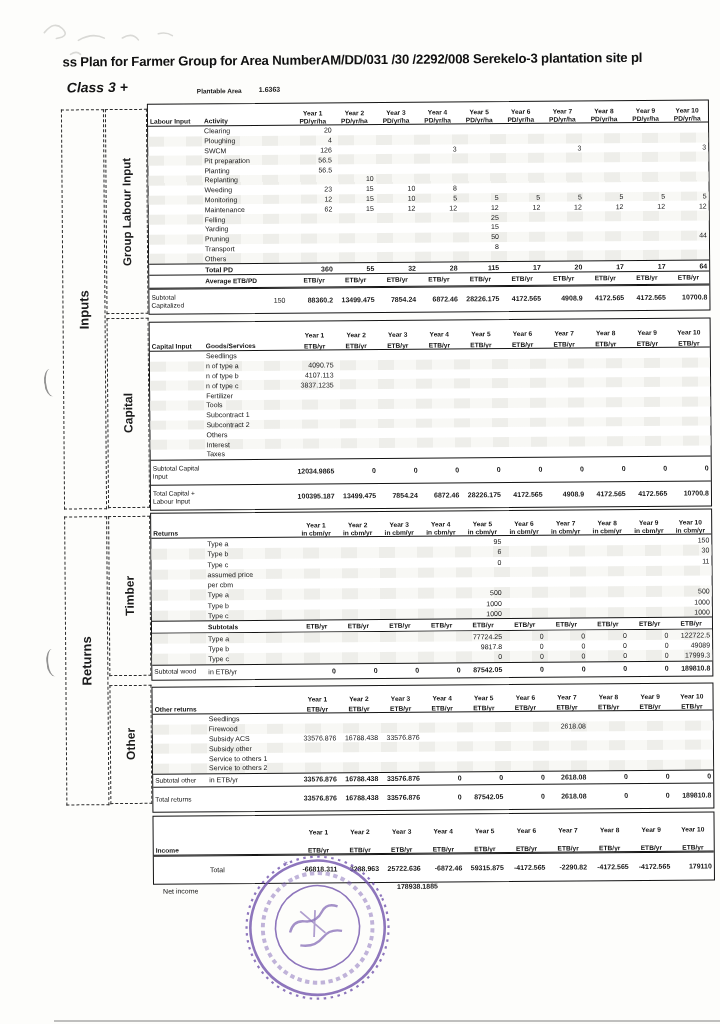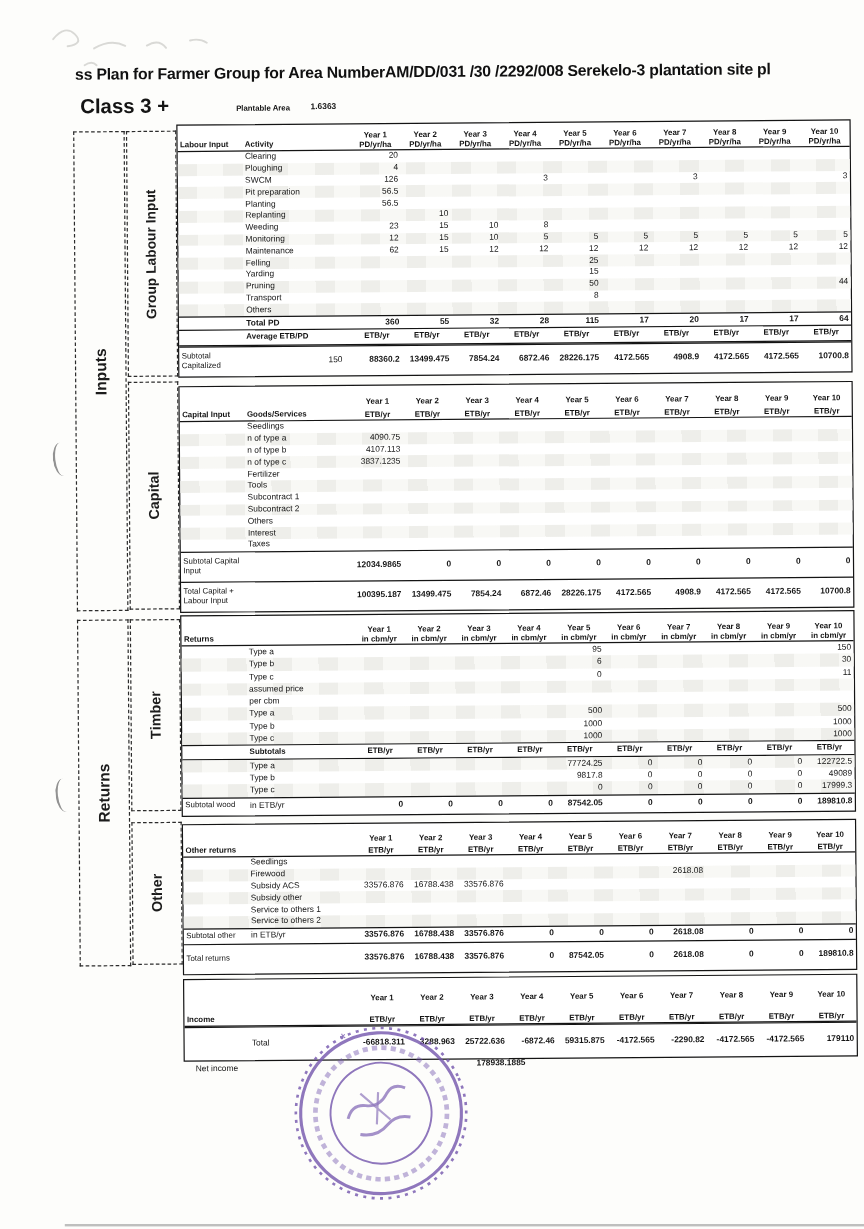--- a/index.html
+++ b/index.html
@@ -5,21 +5,21 @@
   html,body{margin:0;padding:0;}
   body{
     width:720px;height:1024px;position:relative;overflow:hidden;
     background:#fdfdfb;color:#141414;
     font-family:"Liberation Sans", sans-serif;
   }
   .page{position:absolute;inset:0;transform:rotate(-0.45deg);transform-origin:380px 500px;}
 
   .title{position:absolute;left:66px;top:52px;width:660px;font-size:13.2px;font-weight:bold;
     white-space:nowrap;letter-spacing:-0.2px;color:#101010;}
-  .class-label{position:absolute;left:70px;top:77px;font-size:17px;font-weight:bold;}
+  .class-label{position:absolute;left:70px;top:77px;font-size:14px;font-weight:bold;font-style:italic;}
   .pa-label{position:absolute;left:200px;top:86px;font-size:6.5px;font-weight:bold;}
   .pa-value{position:absolute;left:262px;top:85px;font-size:7px;font-weight:bold;}
 
   
   .vbox{position:absolute;border:1.6px dashed #2b2b2b;display:flex;align-items:center;justify-content:center;background:transparent;}
   .vtext{writing-mode:vertical-rl;transform:rotate(180deg);font-weight:bold;color:#1c1c1c;}
   #box-inputs{left:64px;top:107px;width:41px;height:398px;}
   #box-group-labour{left:108px;top:107px;width:40px;height:203px;}
   #box-capital{left:108px;top:316px;width:40px;height:188px;}
   #box-returns{left:64px;top:514px;width:41px;height:287px;}

